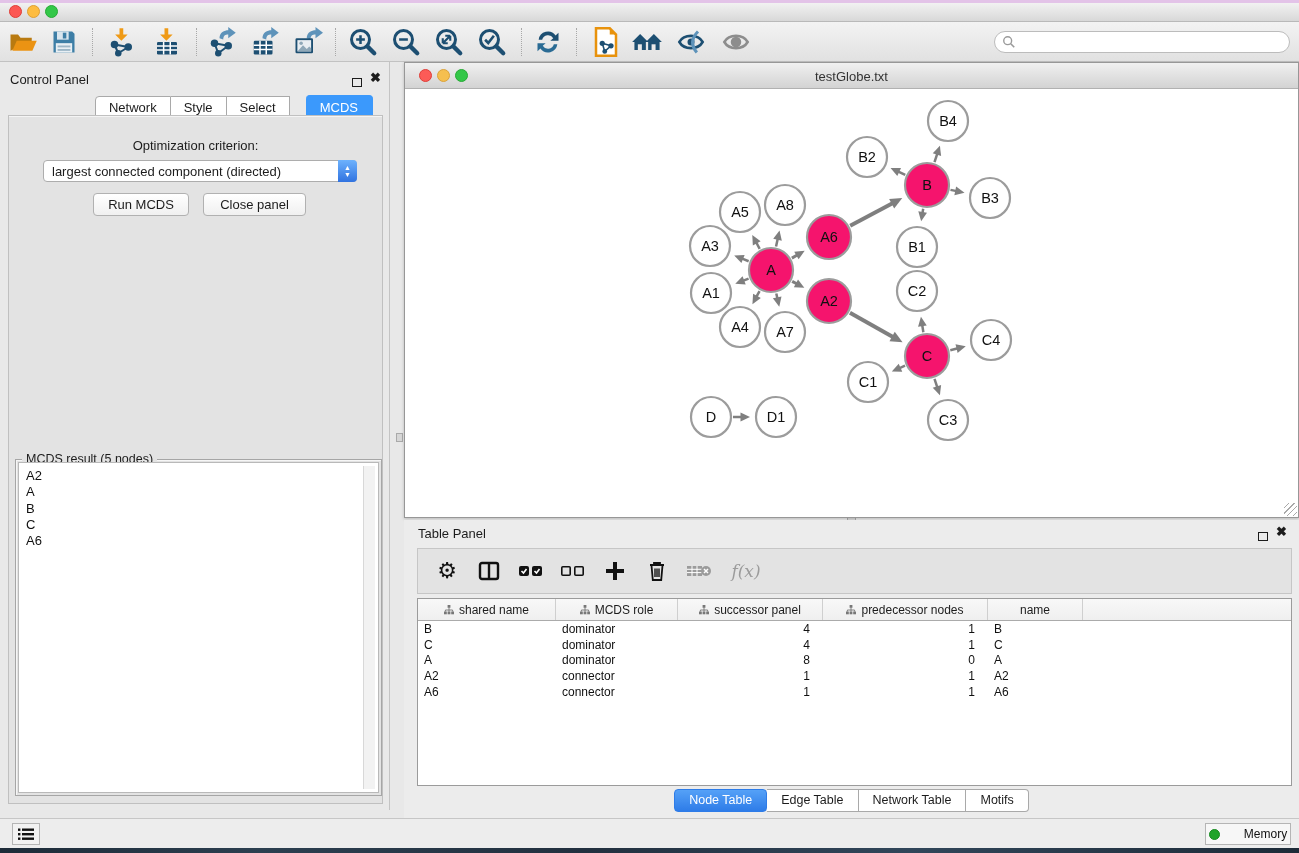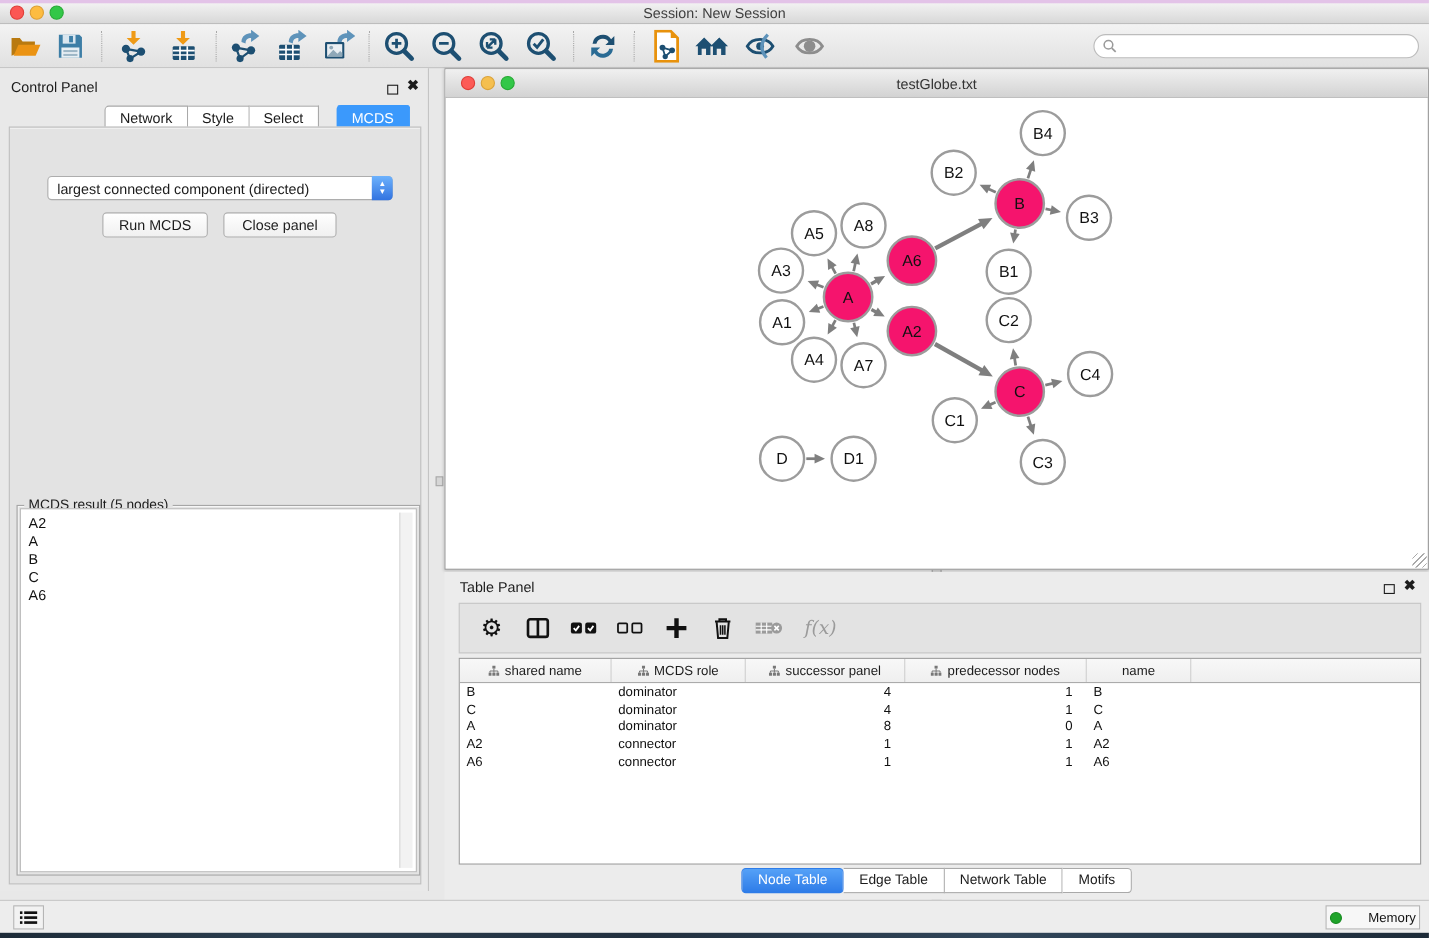--- a/index.html
+++ b/index.html
@@ -91,21 +91,20 @@
   .desktop-strip { left:0; top:848px; width:1299px; height:5px;
     background:linear-gradient(90deg,#1d2b38,#2c3f50 20%,#22303f 45%,#31465a 70%,#1d2b38); }
 </style>
 </head>
 <body>
 
 <div class="abs titlebar">
   <div class="abs tl red" style="left:9px;"></div>
   <div class="abs tl yellow" style="left:27px;"></div>
   <div class="abs tl green" style="left:45px;"></div>
-  <div class="abs title-text">Session: New Session</div>
 </div>
 
 <div class="abs toolbar">
   <div class="abs tbtn" style="left:5px;">
     <svg width="30" height="26" viewBox="0 0 24 20">
         <path d="M2 17 L2 4 h6 l2 2.5 h9 v2.5" fill="#b97a10"></path>
         <path d="M3.5 17 L7 9 h16 l-3.5 8 Z" fill="#eb9313"></path>
       </svg>
   </div>
   <div class="abs tbtn" style="left:46px;">
@@ -250,20 +249,21 @@
   <div class="abs close-ico" style="right:8px; top:11px;">✖</div>
 
   <div class="abs tabrow" id="cp-tabs">
       <div class="tab">Network</div>
       <div class="tab">Style</div>
       <div class="tab">Select</div>
       <div class="tab active">MCDS</div>
     </div>
 
   <div class="abs cp-inner">
+    <div class="abs opt-label" style="top:22px;">Optimization criterion:</div>
     <div class="abs combo" style="left:34px; top:44px; width:314px;">
       <div class="combo-text">largest connected component (directed)</div>
       <div class="combo-btn">
           <span>▲</span>
           <span>▼</span>
         </div>
     </div>
     <div class="abs btn" style="left:84px; top:77px; width:96px;">Run MCDS</div>
     <div class="abs btn" style="left:194px; top:77px; width:103px;">Close panel</div>
 

